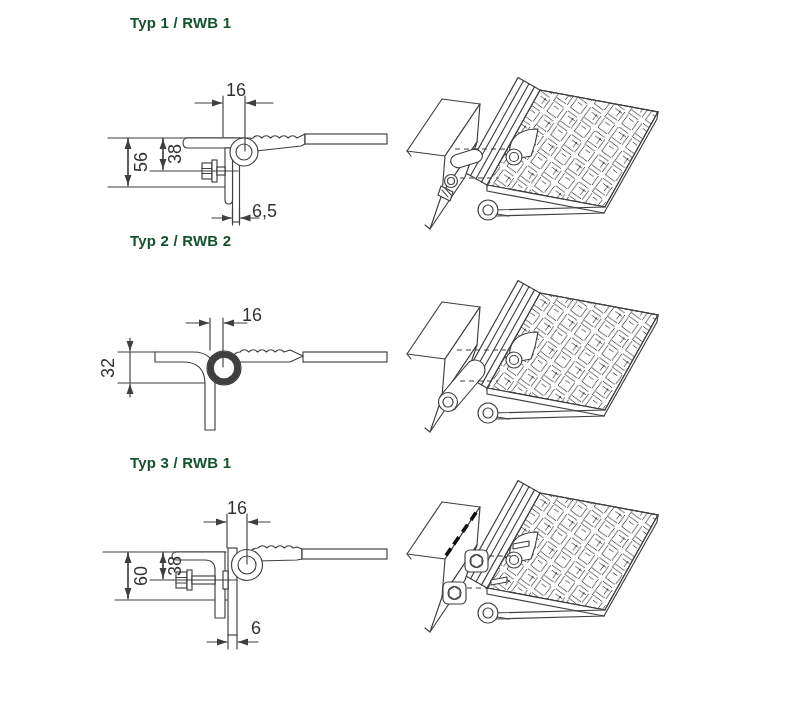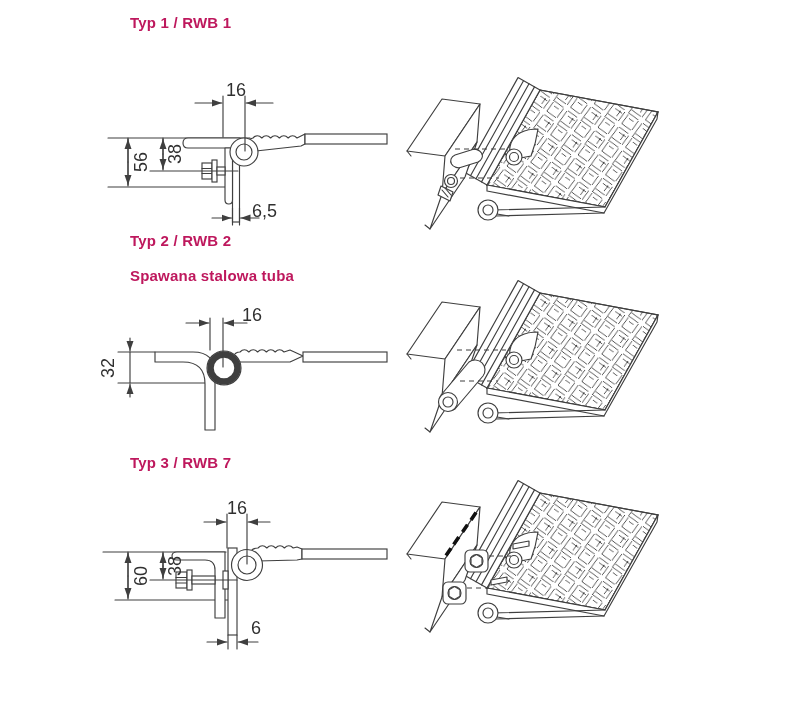--- a/index.html
+++ b/index.html
@@ -1,36 +1,35 @@
 <!DOCTYPE html>
 <html><head>
 <meta charset="utf-8">
 <style>
   html,body{margin:0;padding:0;background:#fff;}
   #stage{position:relative;width:800px;height:711px;background:#fff;overflow:hidden;
          font-family:"Liberation Sans",sans-serif;}
-  .sec-title{position:absolute;left:130px;font-weight:bold;font-size:15px;color:#be185d;
+  .sec-title{position:absolute;left:130px;font-weight:bold;font-size:15px;color:#14532d;
              letter-spacing:.2px;white-space:nowrap;}
   svg{position:absolute;left:0;top:0;}
   .ln{stroke:#3f3f3f;stroke-width:1.15;fill:none;stroke-linecap:round;}
   .fw{stroke:#3f3f3f;stroke-width:1.15;fill:#fff;}
   .fwj{stroke:#3f3f3f;stroke-width:1.15;fill:#fff;stroke-linejoin:round;}
   .dash{stroke:#3f3f3f;stroke-width:1;fill:none;stroke-dasharray:5,4;}
   .dim{font-size:18px;fill:#303030;}
   .thick{stroke:#111;stroke-width:3.6;fill:none;}
 </style>
 </head>
 <body>
 
 <div id="stage">
 
   <div class="sec-title" style="top:14px">Typ 1 / RWB 1</div>
   <div class="sec-title" style="top:232px">Typ 2 / RWB 2</div>
-  <div class="sec-title" style="top:267px">Spawana stalowa tuba</div>
-  <div class="sec-title" style="top:454px">Typ 3 / RWB 7</div>
+  <div class="sec-title" style="top:454px">Typ 3 / RWB 1</div>
 
   <svg width="800" height="711" viewBox="0 0 800 711">
     <defs>
       <marker id="arw" markerWidth="11" markerHeight="9" refX="10" refY="4.5" orient="auto" markerUnits="userSpaceOnUse">
         <path d="M0,1 L10,4.5 L0,8 Z" fill="#3f3f3f"></path>
       </marker>
       <pattern id="chk" width="24" height="24" patternUnits="userSpaceOnUse" patternTransform="rotate(-9)">
         <g stroke="#4a4a4a" stroke-width="1" fill="none">
           <path d="M1,8 L9,0 M4,11 L12,3 M-1,16 L6,9"></path>
           <path d="M13,3 L21,11 M16,0 L24,8 M12,8 L18,14"></path>

